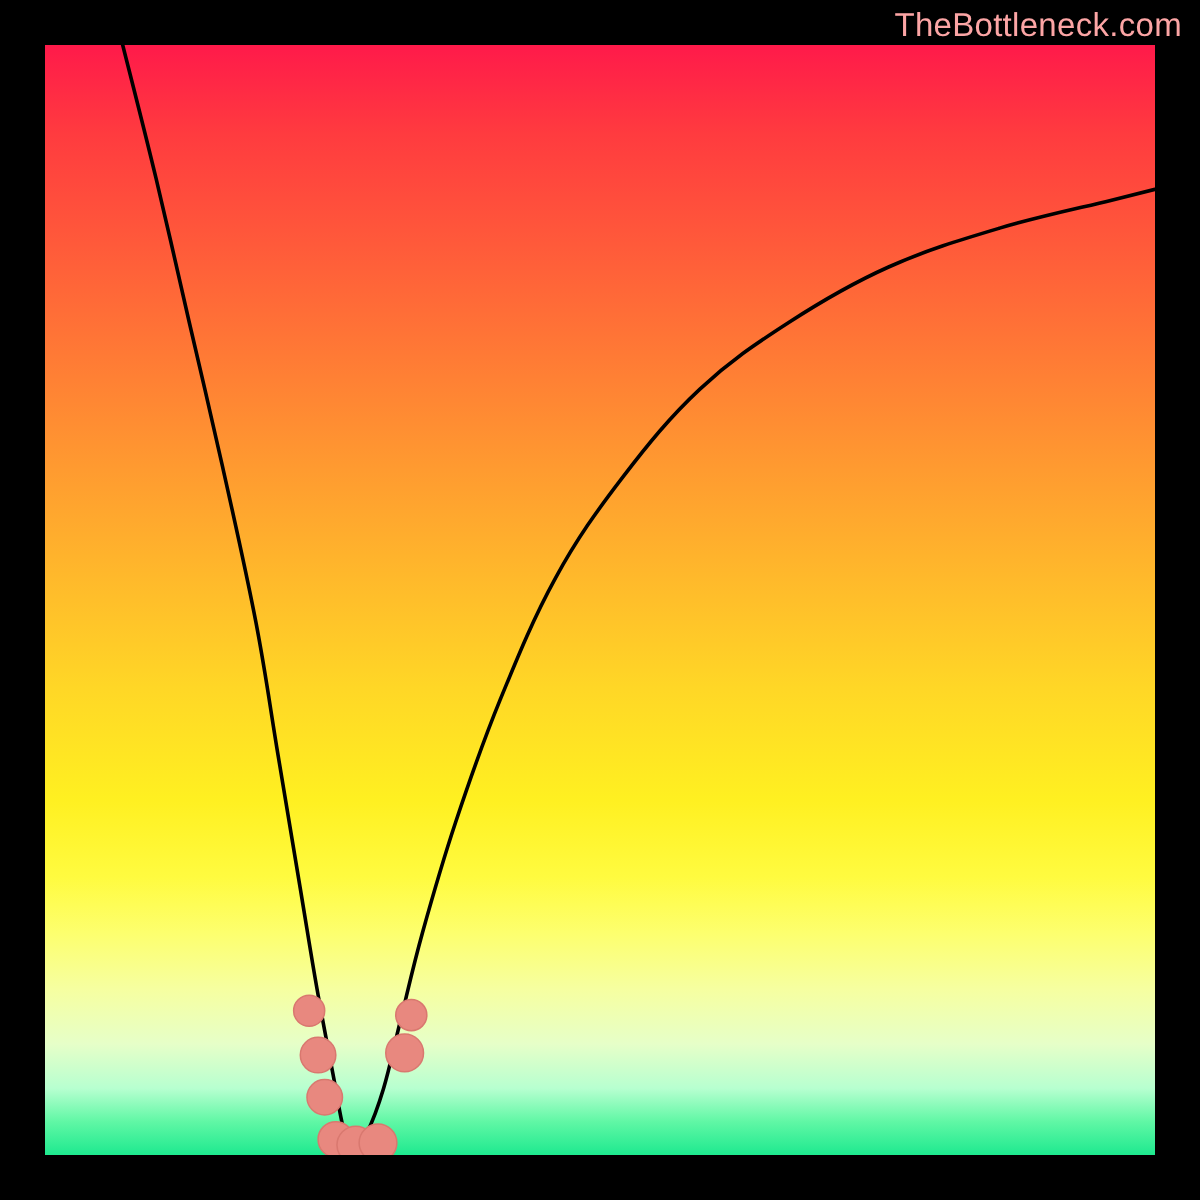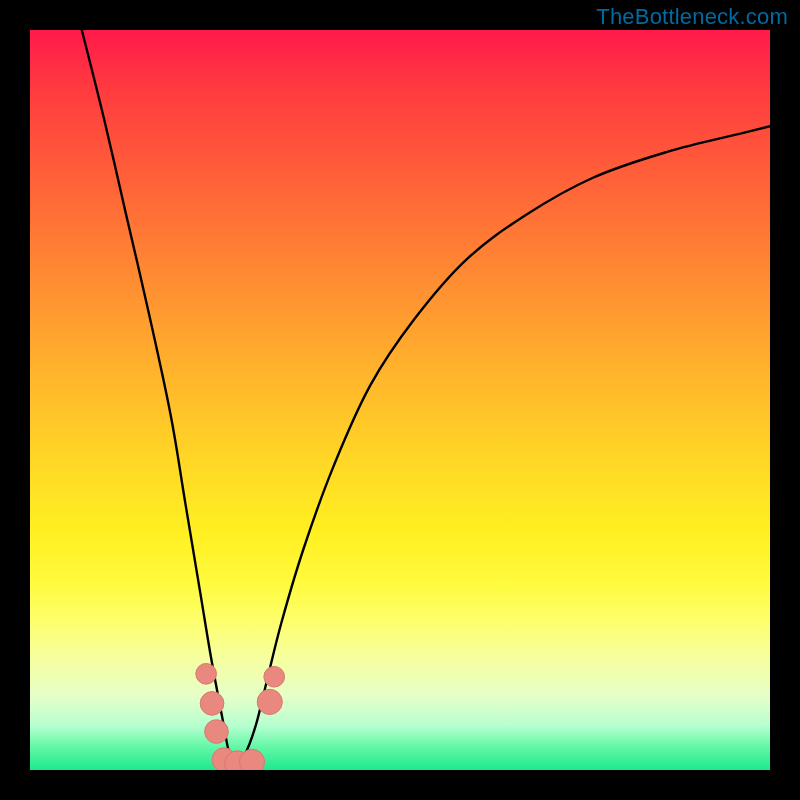--- a/index.html
+++ b/index.html
@@ -45,21 +45,21 @@
       #e6ffc8 90%,
       #b7ffd0 94%,
       #60f7a5 97%,
       #1ee98f 100%
     );
   }
   .watermark {
     position: absolute;
     top: 4px;
     right: 12px;
-    color: #0369a1;
+    color: #fca5a5;
     font-size: 22px;
     font-weight: 500;
     letter-spacing: 0.2px;
     user-select: none;
   }
   svg.curves {
     position: absolute;
     left: 0; top: 0;
     width: 100%;
     height: 100%;

